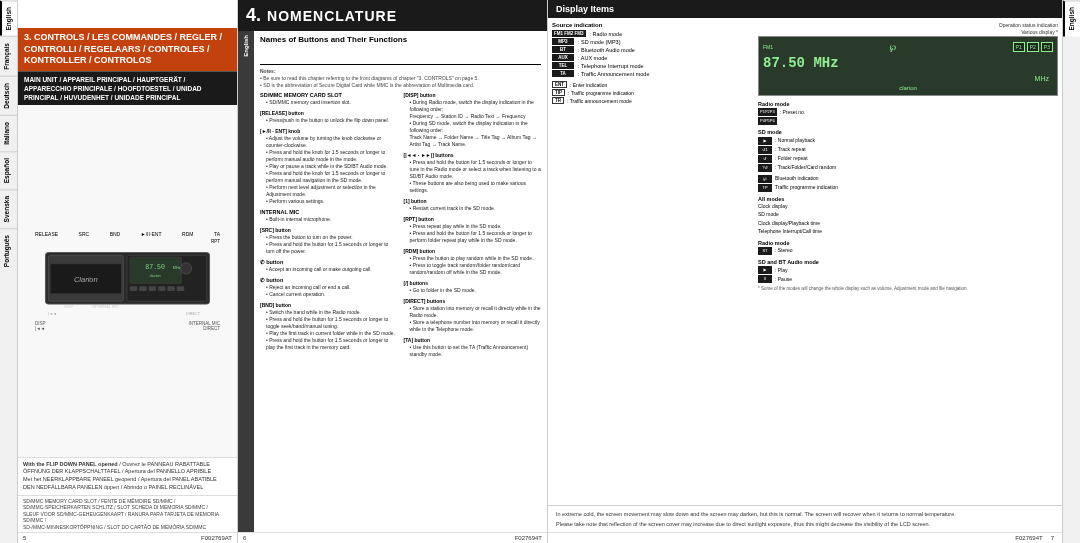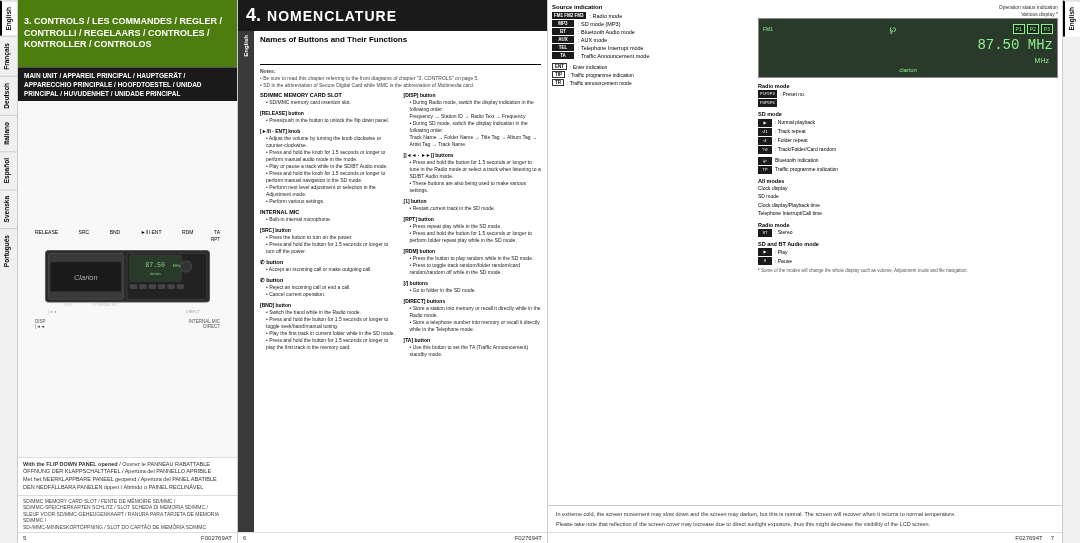--- a/index.html
+++ b/index.html
@@ -62,26 +62,27 @@
 
     
     .chapter3-panel {
       width: 220px;
       border-right: 1px solid #ccc;
       display: flex;
       flex-direction: column;
     }
 
     .chapter3-header {
-      background: #4d7c0f;
+      background: #c2410c;
       color: #fff;
-      padding: 16px 6px;
+      padding: 4px 6px;
       font-size: 8px;
       font-weight: bold;
       line-height: 1.3;
+      margin-top: 28px;
     }
 
     .main-unit-header {
       background: #1a1a1a;
       color: #fff;
       padding: 3px 6px;
       font-size: 6.5px;
       font-weight: bold;
       border-top: 1px solid #555;
       line-height: 1.4;
@@ -290,22 +291,22 @@
       position: relative;
       height: 60px;
       display: flex;
       flex-direction: column;
       justify-content: space-between;
     }
 
     .freq-display {
       color: #90ee90;
       font-size: 14px;
-      font-weight: normal;
-      text-align: right;
+      font-weight: bold;
+      text-align: left;
       font-family: 'Courier New', monospace;
     }
     .freq-unit {
       color: #90ee90;
       font-size: 7px;
       text-align: right;
       padding-right: 4px;
     }
     .clarion-logo-display {
       color: #90ee90;
@@ -642,20 +643,21 @@
         </div>
       </div>
 
       <div class="page-num-mid">
         <span>6</span>
         <span>F027694T</span>
       </div>
     </div>
 
     <div class="right-panel">
+      <div class="display-items-header">Display Items</div>
 
       <div class="display-items-content">
 
         <div class="display-left">
           <div class="source-indication">
             <div class="si-title">Source indication</div>
             <div class="si-row">
               <span class="si-icon">FM1 FM2 FM3</span>
               <span>: Radio mode</span>
             </div>

